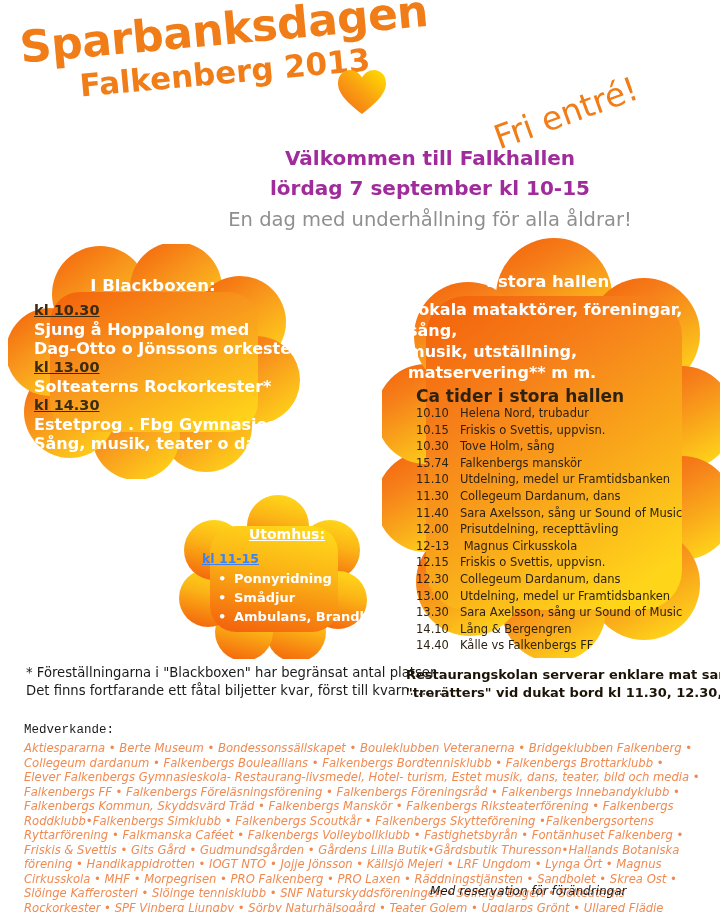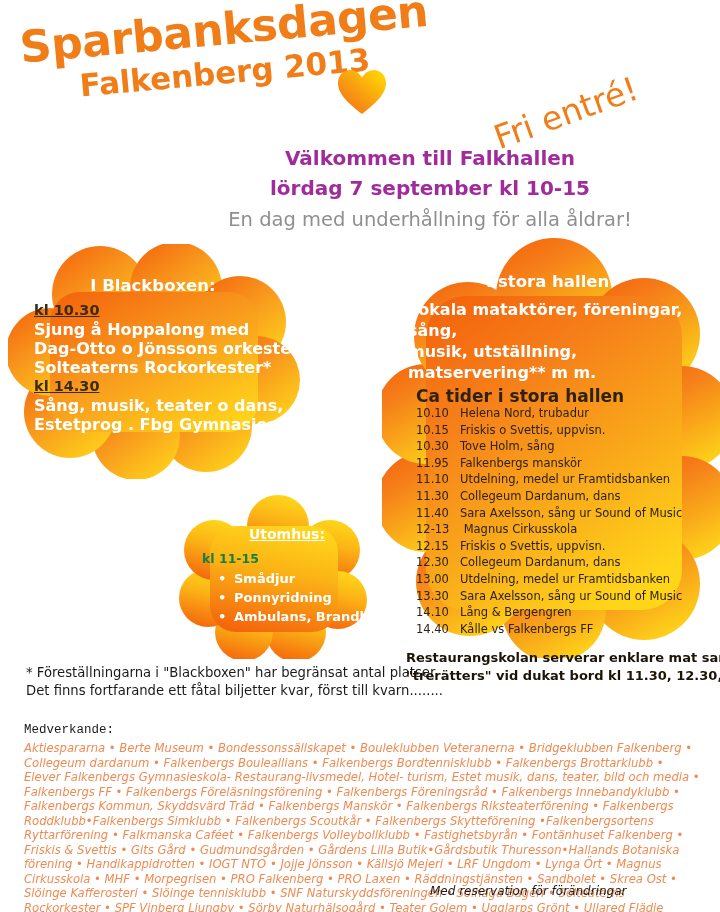--- a/index.html
+++ b/index.html
@@ -191,23 +191,24 @@
   #uh-heading {
     font-size: 14px;
     padding-top: 32px;
     padding-left: 18px;
     text-decoration: underline;
   }
   #uh-time {
     font-family: "DejaVu Sans", sans-serif;
     font-size: 12.5px;
     font-weight: bold;
-    color: #15803d;
+    color: #3b82f6;
     line-height: 17px;
     padding: 8px 0 0 24px;
+    text-decoration: underline;
   }
   #uh-bullets {
     margin: 0;
     padding: 2px 0 0 40px;
     list-style: none;
   }
   #uh-bullets li {
     font-family: "DejaVu Sans", sans-serif;
     font-size: 13px;
     font-weight: bold;
@@ -324,24 +325,25 @@
       <circle cx="42" cy="108" r="44"></circle>
       <rect x="42" y="48" width="208" height="140" rx="30"></rect>
     </g>
   </svg>
   <div class="flower-content">
     <div class="flower-heading" id="bb-heading">I Blackboxen:</div>
     <div id="bb-list">
       <div class="bb-time">kl 10.30</div>
       <div class="bb-desc">Sjung å Hoppalong med</div>
       <div class="bb-desc"> Dag-Otto o Jönssons orkester*</div>
+      <div class="bb-time">kl 13.00</div>
       <div class="bb-desc">Solteaterns Rockorkester*</div>
       <div class="bb-time">kl 14.30</div>
+      <div class="bb-desc">Estetprog . Fbg Gymnasieskola*</div>
       <div class="bb-desc">Sång, musik, teater o dans,</div>
-      <div class="bb-desc">Estetprog . Fbg Gymnasieskola*</div>
     </div>
   </div>
 </div>
 
 <div class="flower" id="flower-storahallen">
   <svg viewBox="0 0 338 420" preserveAspectRatio="none" aria-hidden="true">
     <defs>
       <linearGradient id="gradSH" x1="0.15" y1="0" x2="0.7" y2="1">
         <stop offset="0%" stop-color="#f4660d"></stop>
         <stop offset="30%" stop-color="#f6801a"></stop>
@@ -367,24 +369,25 @@
     <div class="flower-heading" id="sh-heading">I stora hallen:</div>
     <div id="sh-lead">
       <div>Lokala mataktörer, föreningar,  sång,</div>
       <div>musik, utställning, matservering** m m.</div>
     </div>
     <div id="sh-schedule">
       <div id="sh-sched-caption">Ca tider i stora hallen</div>
       <div class="sched-row"><span class="t">10.10</span><span>Helena Nord, trubadur</span></div>
       <div class="sched-row"><span class="t">10.15</span><span>Friskis o Svettis, uppvisn.</span></div>
       <div class="sched-row"><span class="t">10.30</span><span>Tove Holm, sång</span></div>
-      <div class="sched-row"><span class="t">11.95</span><span>Falkenbergs manskör</span></div>
+      <div class="sched-row"><span class="t">15.74</span><span>Falkenbergs manskör</span></div>
       <div class="sched-row"><span class="t">11.10</span><span>Utdelning, medel ur Framtidsbanken</span></div>
       <div class="sched-row"><span class="t">11.30</span><span>Collegeum Dardanum, dans</span></div>
       <div class="sched-row"><span class="t">11.40</span><span>Sara Axelsson, sång ur Sound of Music</span></div>
+      <div class="sched-row"><span class="t">12.00</span><span>Prisutdelning, recepttävling</span></div>
       <div class="sched-row"><span class="t">12-13</span><span> Magnus Cirkusskola</span></div>
       <div class="sched-row"><span class="t">12.15</span><span>Friskis o Svettis, uppvisn.</span></div>
       <div class="sched-row"><span class="t">12.30</span><span>Collegeum Dardanum, dans</span></div>
       <div class="sched-row"><span class="t">13.00</span><span>Utdelning, medel ur Framtidsbanken</span></div>
       <div class="sched-row"><span class="t">13.30</span><span>Sara Axelsson, sång ur Sound of Music</span></div>
       <div class="sched-row"><span class="t">14.10</span><span>Lång &amp; Bergengren</span></div>
       <div class="sched-row"><span class="t">14.40</span><span>Kålle vs Falkenbergs FF</span></div>
     </div>
     <div id="sh-footer">
       <div>Restaurangskolan serverar enklare mat samt</div>
@@ -410,22 +413,22 @@
       <circle cx="66" cy="138" r="29"></circle>
       <circle cx="30" cy="104" r="29"></circle>
       <circle cx="36" cy="56" r="30"></circle>
       <rect x="32" y="32" width="128" height="106" rx="26"></rect>
     </g>
   </svg>
   <div class="flower-content">
     <div class="flower-heading" id="uh-heading">Utomhus:</div>
     <div id="uh-time">kl 11-15</div>
     <ul id="uh-bullets">
+      <li>Ponnyridning</li>
       <li>Smådjur</li>
-      <li>Ponnyridning</li>
       <li>Ambulans, Brandkår</li>
     </ul>
   </div>
 </div>
 
 <div id="notes-block">
   <div class="note-line">* Föreställningarna i "Blackboxen" har begränsat antal platser</div>
   <div class="note-line">Det finns fortfarande ett fåtal biljetter kvar, först till kvarn........</div>
 </div>
 

